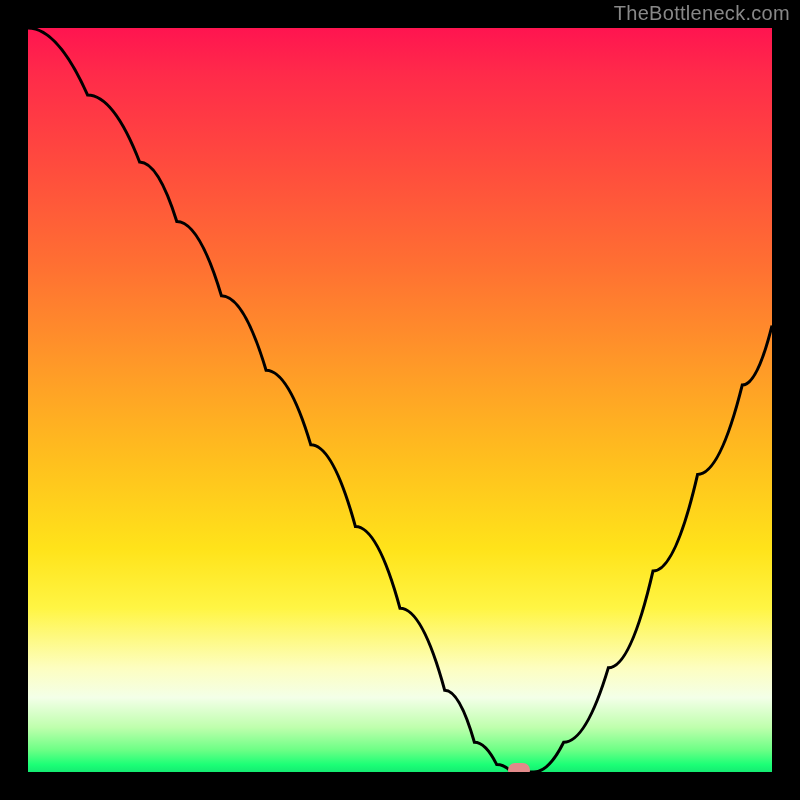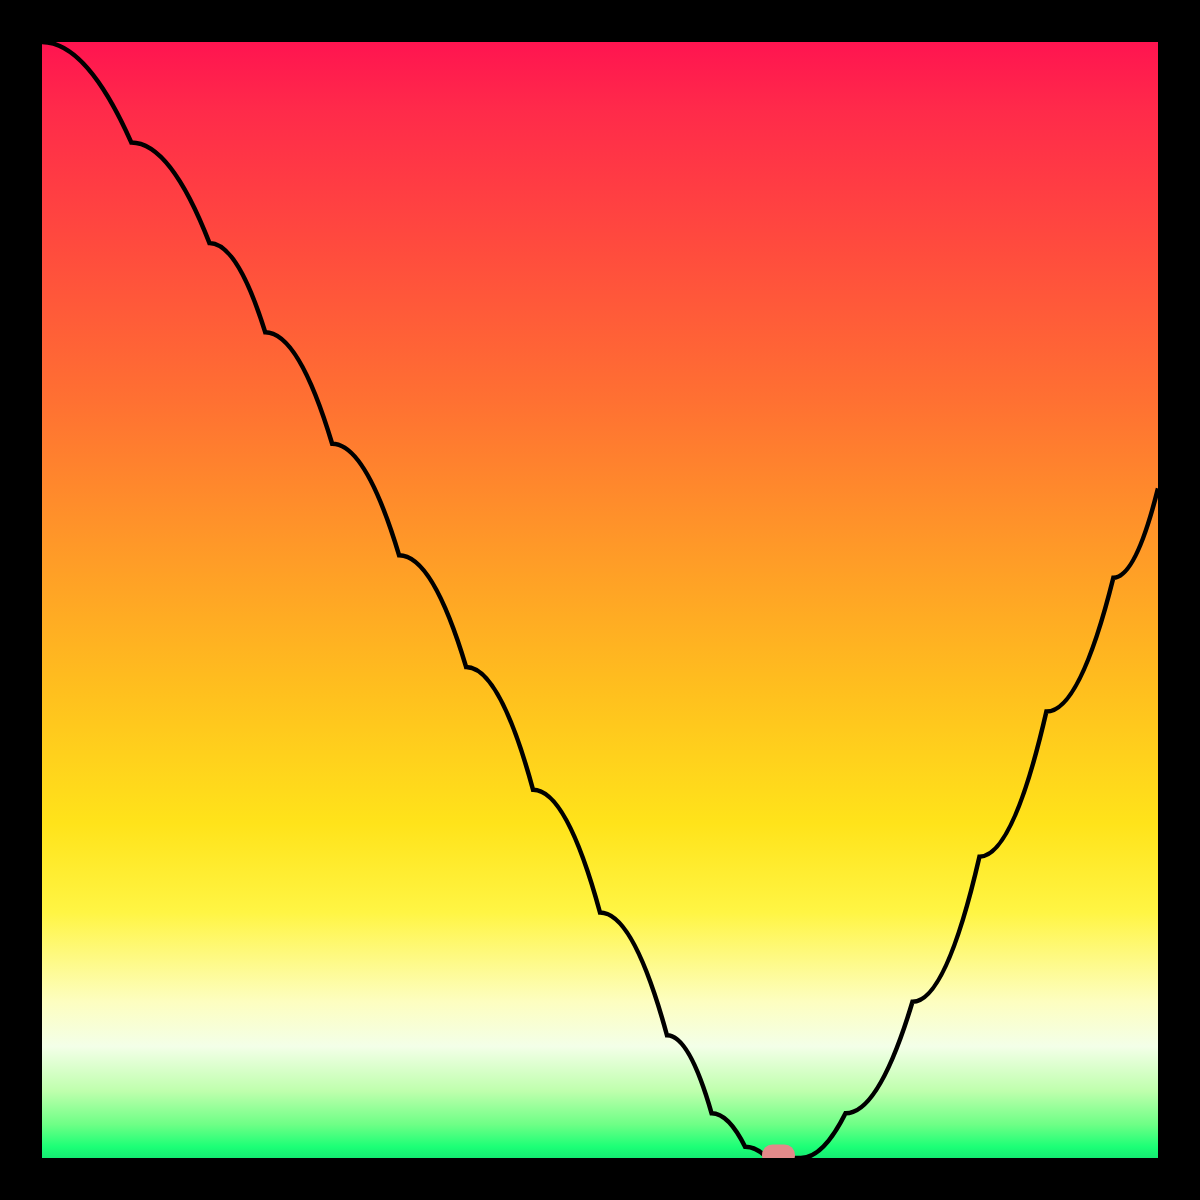--- a/index.html
+++ b/index.html
@@ -67,20 +67,21 @@
     border-radius: 7px;
     background: #e28a8a;
     z-index: 3;
   }
 </style>
 </head>
 <body>
 
 <div class="stage">
 
+  <div class="watermark">TheBottleneck.com</div>
 
   <div class="plot">
     <div class="gradient"></div>
 
     <svg class="curve" viewBox="0 0 744 744" preserveAspectRatio="none">
       <path id="curve-path" d="M 0,0 Q 29.76,0 59.52,66.95999999999992 Q 85.56,66.95999999999992 111.6,133.92000000000007 Q 130.2,133.92000000000007 148.8,193.44000000000005 Q 171.12,193.44000000000005 193.44,267.84 Q 215.76,267.84 238.08,342.23999999999995 Q 260.40000000000003,342.23999999999995 282.72,416.64 Q 305.04,416.64 327.36,498.48 Q 349.68,498.48 372,580.3199999999999 Q 394.32000000000005,580.3199999999999 416.64000000000004,662.16 Q 431.52,662.16 446.4,714.24 Q 457.56,714.24 468.72,736.56 Q 476.16,736.56 483.6,744 Q 494.76,744 505.92,744 Q 520.8,744 535.68,714.24 Q 558,714.24 580.32,639.84 Q 602.64,639.84 624.9599999999999,543.12 Q 647.28,543.12 669.6,446.4 Q 691.9200000000001,446.4 714.24,357.12 Q 729.12,357.12 744,297.6" fill="none" stroke="#000" stroke-width="3"></path>
 
     </svg>
 
     <div id="marker" class="marker" style="left: 480.04px; top: 735px; background: rgb(226, 138, 138);"></div>

